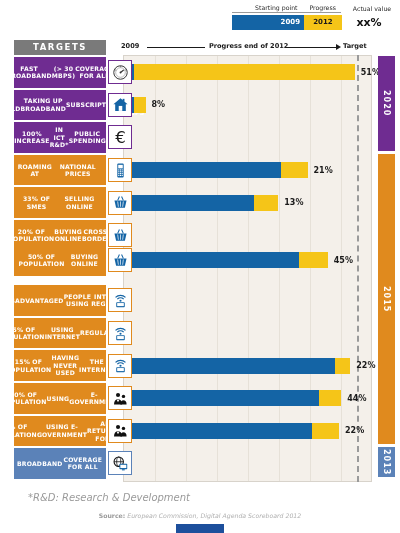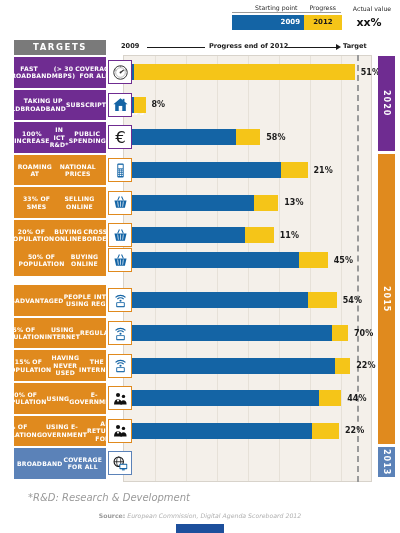--- a/index.html
+++ b/index.html
@@ -174,25 +174,20 @@
       <div class="label p">
         <span style="display:block">100% INCREASE</span>
         <span style="display:block">IN ICT R&amp;D*</span>
         <span style="display:block">PUBLIC SPENDING</span>
       </div>
       <div class="iconbox p">
         <svg width="19" height="19" viewBox="0 0 24 24">
           <text x="12" y="19" font-family="DejaVu Sans, sans-serif" font-size="21" fill="#1a1a1a" text-anchor="middle">€</text>
         </svg>
       </div>
-      <div class="bars">
-        <div class="seg-blue" style="width: 103.5px;"></div>
-        <div class="seg-yellow" style="width: 24.75px;"></div>
-        <div class="pct">58%</div>
-      </div>
     </div>
     <div class="row" style="top: 154.8px; height: 30.6px;">
       <div class="label o">
         <span style="display:block">ROAMING AT</span>
         <span style="display:block">NATIONAL PRICES</span>
       </div>
       <div class="iconbox o">
         <svg width="17" height="17" viewBox="0 0 24 24">
           <rect x="7.5" y="2" width="9" height="20" rx="1.4" fill="#1464a5"></rect>
           <rect x="8.8" y="4" width="6.4" height="5" fill="#fff"></rect>
@@ -250,25 +245,20 @@
         <svg width="17" height="17" viewBox="0 0 24 24">
           <path d="M3.5 9 L20.5 9 L18.2 19.5 L5.8 19.5 Z" fill="#1464a5"></path>
           <g stroke="#fff" stroke-width="1">
             <line x1="8" y1="10.5" x2="9" y2="18"></line>
             <line x1="12" y1="10.5" x2="12" y2="18"></line>
             <line x1="16" y1="10.5" x2="15" y2="18"></line>
           </g>
           <path d="M8 9 L10.5 3.5 M16 9 L13.5 3.5" stroke="#1464a5" stroke-width="1.5" fill="none"></path>
         </svg>
       </div>
-      <div class="bars">
-        <div class="seg-blue" style="width: 112.5px;"></div>
-        <div class="seg-yellow" style="width: 29.25px;"></div>
-        <div class="pct">11%</div>
-      </div>
     </div>
     <div class="row" style="top: 245px; height: 30.6px; padding-left: 12px;">
       <div class="label o">
         <span style="display:block">50% OF POPULATION</span>
         <span style="display:block">BUYING ONLINE</span>
       </div>
       <div class="iconbox o">
         <svg width="17" height="17" viewBox="0 0 24 24">
           <path d="M3.5 9 L20.5 9 L18.2 19.5 L5.8 19.5 Z" fill="#1464a5"></path>
           <g stroke="#fff" stroke-width="1">
@@ -294,45 +284,35 @@
       </div>
       <div class="iconbox o">
         <svg width="17" height="17" viewBox="0 0 24 24">
           <path d="M5 7.5 A10 10 0 0 1 19 7.5" stroke="#1464a5" stroke-width="1.7" fill="none"></path>
           <path d="M7.5 10 A6.4 6.4 0 0 1 16.5 10" stroke="#1464a5" stroke-width="1.7" fill="none"></path>
           <circle cx="12" cy="12.4" r="1.5" fill="#1464a5"></circle>
           <rect x="6" y="14.4" width="12" height="7.2" rx="1" fill="#1464a5"></rect>
           <rect x="7.3" y="15.6" width="9.4" height="4.3" fill="#fff"></rect>
         </svg>
       </div>
-      <div class="bars">
-        <div class="seg-blue" style="width: 175.5px;"></div>
-        <div class="seg-yellow" style="width: 29.25px;"></div>
-        <div class="pct">54%</div>
-      </div>
     </div>
     <div class="row" style="top: 317.8px; height: 30.6px;">
       <div class="label o">
         <span style="display:block">75% OF POPULATION</span>
         <span style="display:block">USING INTERNET</span>
         <span style="display:block">REGULARLY</span>
       </div>
       <div class="iconbox o">
         <svg width="17" height="17" viewBox="0 0 24 24">
           <path d="M5 7.5 A10 10 0 0 1 19 7.5" stroke="#1464a5" stroke-width="1.7" fill="none"></path>
           <path d="M7.5 10 A6.4 6.4 0 0 1 16.5 10" stroke="#1464a5" stroke-width="1.7" fill="none"></path>
           <circle cx="12" cy="12.4" r="1.5" fill="#1464a5"></circle>
           <rect x="6" y="14.4" width="12" height="7.2" rx="1" fill="#1464a5"></rect>
           <rect x="7.3" y="15.6" width="9.4" height="4.3" fill="#fff"></rect>
         </svg>
-      </div>
-      <div class="bars">
-        <div class="seg-blue" style="width: 200.25px;"></div>
-        <div class="seg-yellow" style="width: 15.75px;"></div>
-        <div class="pct">70%</div>
       </div>
     </div>
     <div class="row" style="top: 350.4px; height: 30.6px;">
       <div class="label o">
         <span style="display:block">15% OF POPULATION</span>
         <span style="display:block">HAVING NEVER USED</span>
         <span style="display:block">THE INTERNET</span>
       </div>
       <div class="iconbox o">
         <svg width="17" height="17" viewBox="0 0 24 24">

